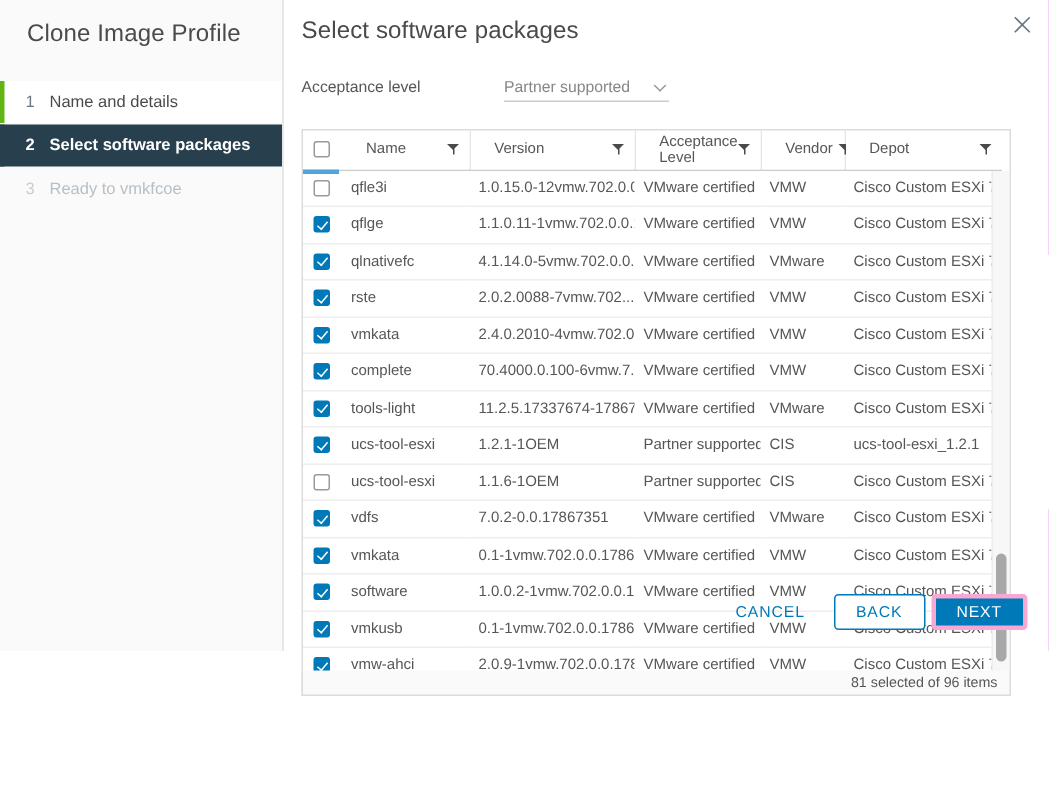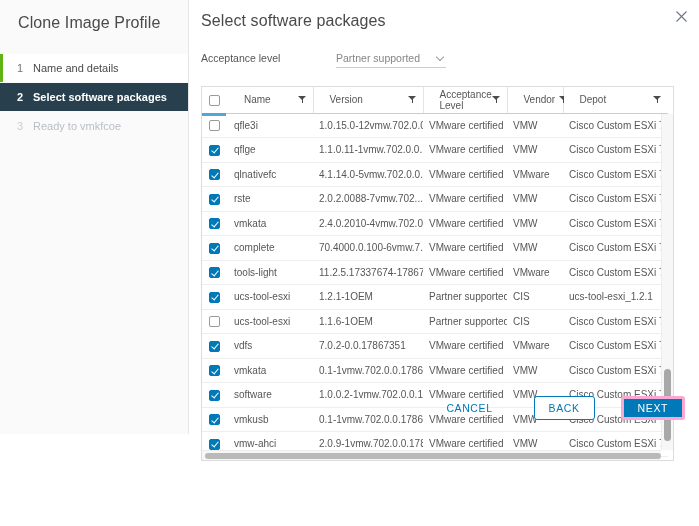--- a/index.html
+++ b/index.html
@@ -305,21 +305,21 @@
     padding-right: 8px;
   }
 
   
   .btn-bar {
     position: absolute;
     right: 14px;
     bottom: 14px;
     display: flex;
     align-items: center;
-    gap: 26px;
+    gap: 4px;
   }
   .btn {
     font-size: 10.5px;
     letter-spacing: .6px;
     font-family: "Liberation Sans", sans-serif;
     cursor: pointer;
     border-radius: 3px;
     height: 24px;
     display: flex;
     align-items: center;
@@ -563,20 +563,23 @@
 
       <div class="h-scroll-top"></div>
       <div class="v-scroll-track">
         <div class="v-scroll-thumb"></div>
       </div>
       <div class="h-scroll-track">
         <div class="h-scroll-thumb"></div>
       </div>
     </div>
 
+    <div class="tbl-footer">
+      <span>81 selected of 96 items</span>
+    </div>
 
     <div class="btn-bar">
       <div class="btn btn-link">CANCEL</div>
       <div class="btn btn-outline">BACK</div>
       <div class="btn btn-primary">NEXT</div>
     </div>
 
   </div>
 </div>
 

